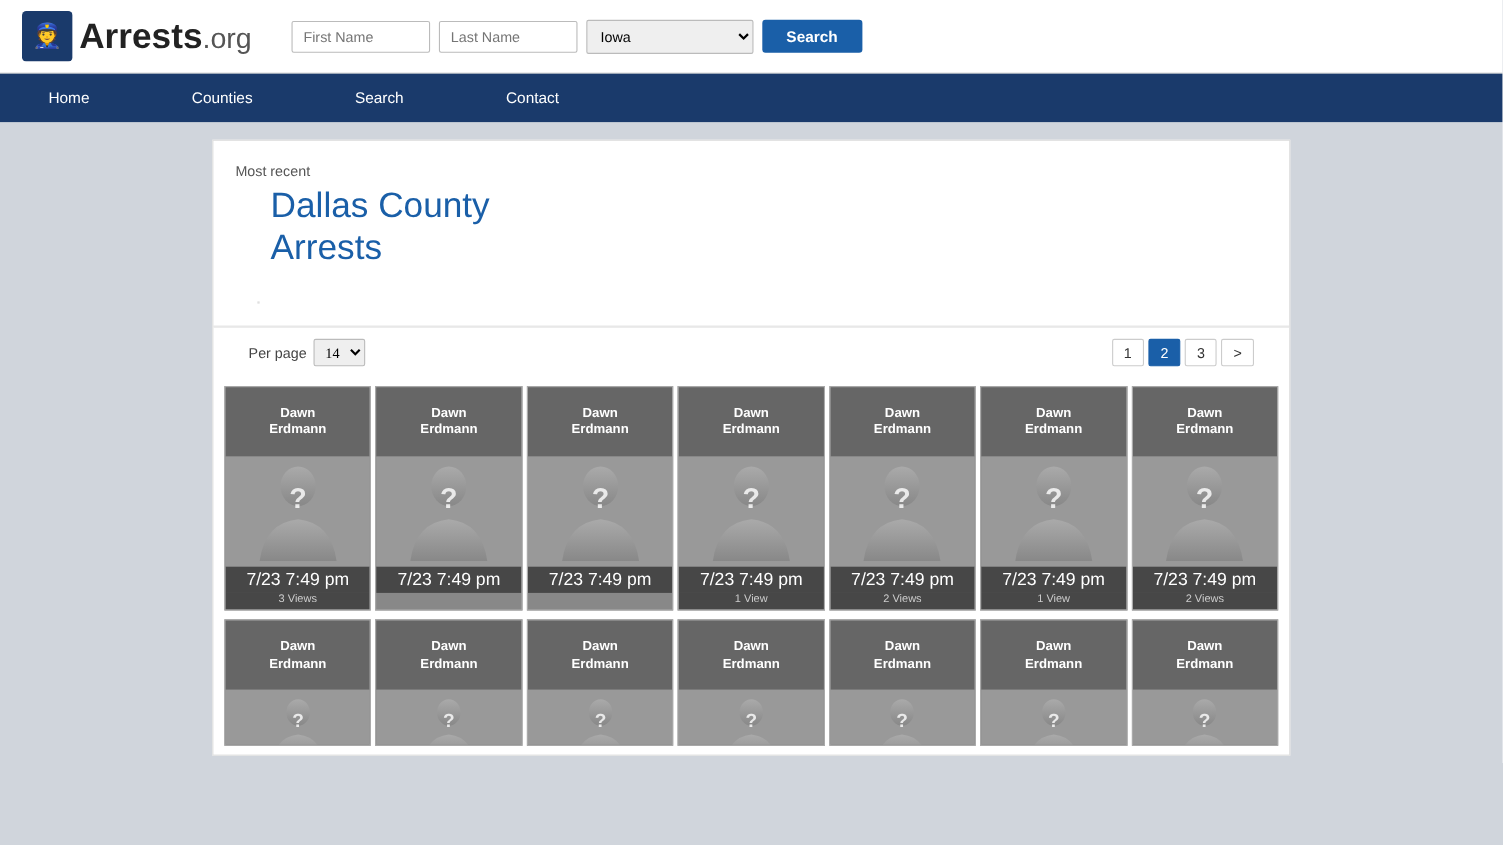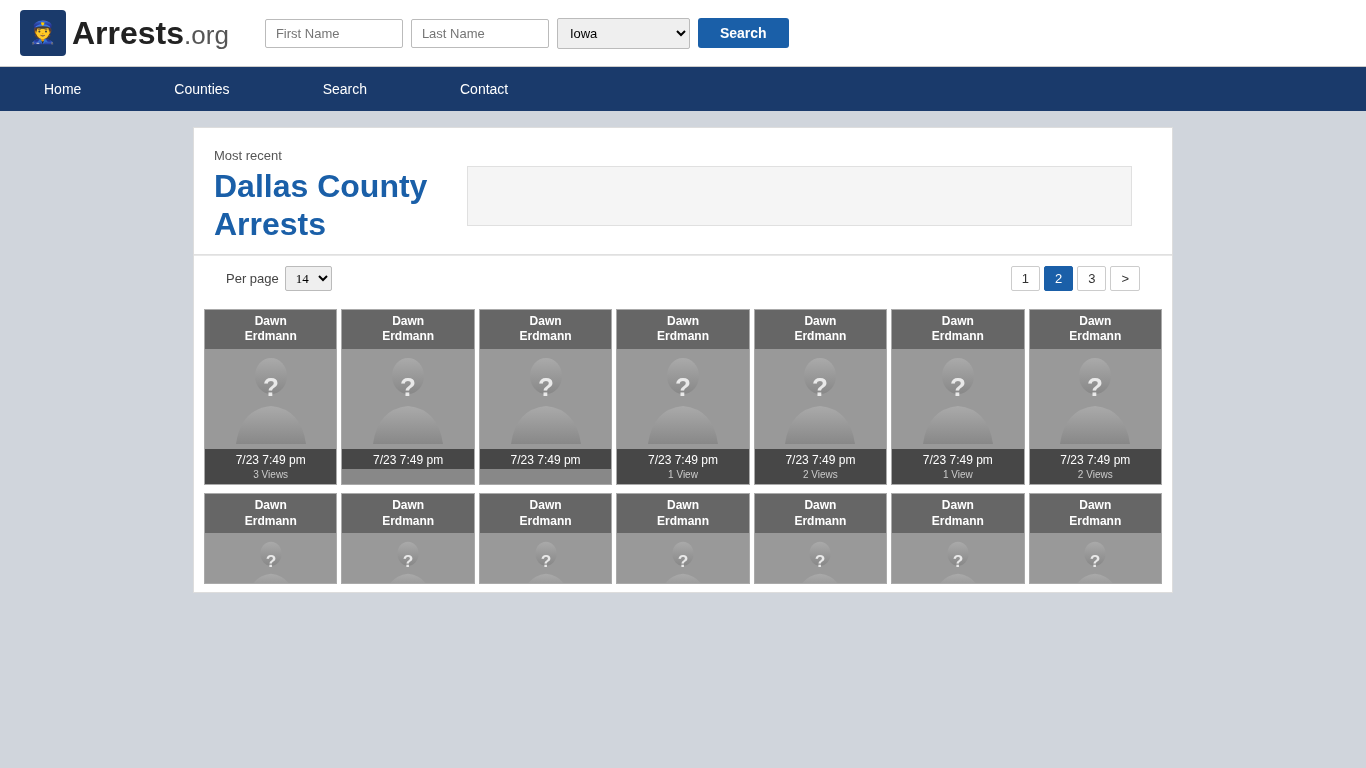--- a/index.html
+++ b/index.html
@@ -37,29 +37,29 @@
     #search-form {
       display: flex;
       align-items: center;
       gap: 8px;
       margin-left: 20px;
     }
     #search-form input {
       border: 1px solid #bbb;
       padding: 6px 10px;
       font-size: 13px;
-      width: 138px;
+      width: 126px;
       border-radius: 2px;
     }
     #search-form select {
       border: 1px solid #bbb;
       padding: 6px 8px;
       font-size: 13px;
       border-radius: 2px;
-      width: 133px;
+      width: 152px;
     }
     #search-btn {
       background: #1a5fa8;
       color: #fff;
       border: none;
       padding: 7px 22px;
       font-size: 14px;
       font-weight: bold;
       border-radius: 3px;
       cursor: pointer;
@@ -102,23 +102,24 @@
       padding: 20px 20px 10px 20px;
       border-bottom: 1px solid #e0e0e0;
     }
     #most-recent-label {
       font-size: 13px;
       color: #555;
       margin-bottom: 4px;
     }
     #page-title {
       font-size: 32px;
-      font-weight: bold;
+      font-weight: normal;
       color: #1a5fa8;
       line-height: 1.2;
+      margin-left: 32px;
     }
 
     
     #ad-bar {
       height: 60px;
       background: #f5f5f5;
       border: 1px solid #e0e0e0;
       margin: 10px 20px;
     }
 
@@ -185,21 +186,21 @@
       border: 1px solid #aaa;
       cursor: pointer;
       overflow: hidden;
     }
     .booking-name {
       background: #666;
       color: #fff;
       text-align: center;
       font-size: 12px;
       font-weight: bold;
-      padding: 4px 4px;
+      padding: 16px 4px;
       line-height: 1.3;
       min-height: 34px;
       display: flex;
       align-items: center;
       justify-content: center;
     }
     .booking-photo {
       background: #999;
       height: 100px;
       display: flex;
@@ -208,21 +209,21 @@
       position: relative;
     }
     .silhouette {
       width: 80px;
       height: 90px;
     }
     .booking-footer {
       background: rgba(50,50,50,0.75);
       color: #fff;
       text-align: center;
-      font-size: 12px;
+      font-size: 16px;
       padding: 4px 4px 2px 4px;
     }
     .booking-views {
       background: rgba(50,50,50,0.75);
       color: #ccc;
       text-align: center;
       font-size: 10px;
       padding: 0 4px 4px 4px;
     }
 
@@ -274,21 +275,21 @@
   <a class="nav-item">Home</a>
   <a class="nav-item">Counties</a>
   <a class="nav-item">Search</a>
   <a class="nav-item">Contact</a>
 </div>
 
 <div id="main">
   <div id="content-card">
 
     <div id="page-header">
-      <div style="display:flex; gap:20px; align-items:center;">
+      <div style="display:flex; gap:20px; align-items:flex-start;flex-direction:column;">
         <div>
           <div id="most-recent-label">Most recent</div>
           <div id="page-title">
             <span>Dallas County</span><br><span>Arrests</span>
           </div>
         </div>
         <div id="ad-bar" style="flex:1;"></div>
       </div>
     </div>
 

